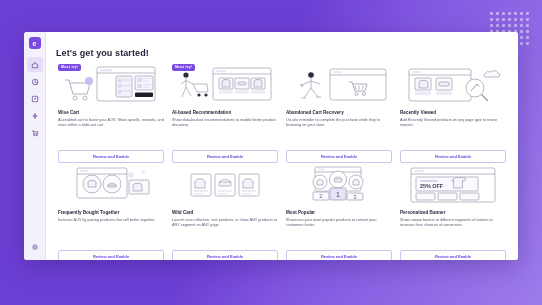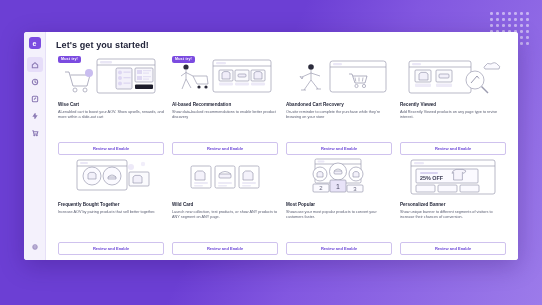--- a/index.html
+++ b/index.html
@@ -61,21 +61,21 @@
     width:2px; height:11px; background:#7B4BE0; border-radius:0 2px 2px 0;
   }
   .nav-icon svg { width: 8px; height: 8px; display:block; }
   .nav-icon svg * { stroke: #8C7BB5; fill: none; stroke-width: 1.6; }
   .nav-spacer { flex: 1; }
   .nav-bottom { margin-bottom: 6px; }
 
   
   .main {
     flex: 1;
-    padding: 8px 10px 0 10px;
+    padding: 16px 10px 0 10px;
     background: #fff;
     display: flex; flex-direction: column;
   }
   .page-title {
     font-size: 9px; font-weight: bold; color: #22243A;
     letter-spacing: .1px; margin-bottom: 5px;
   }
 
   .grid {
     display: grid;

